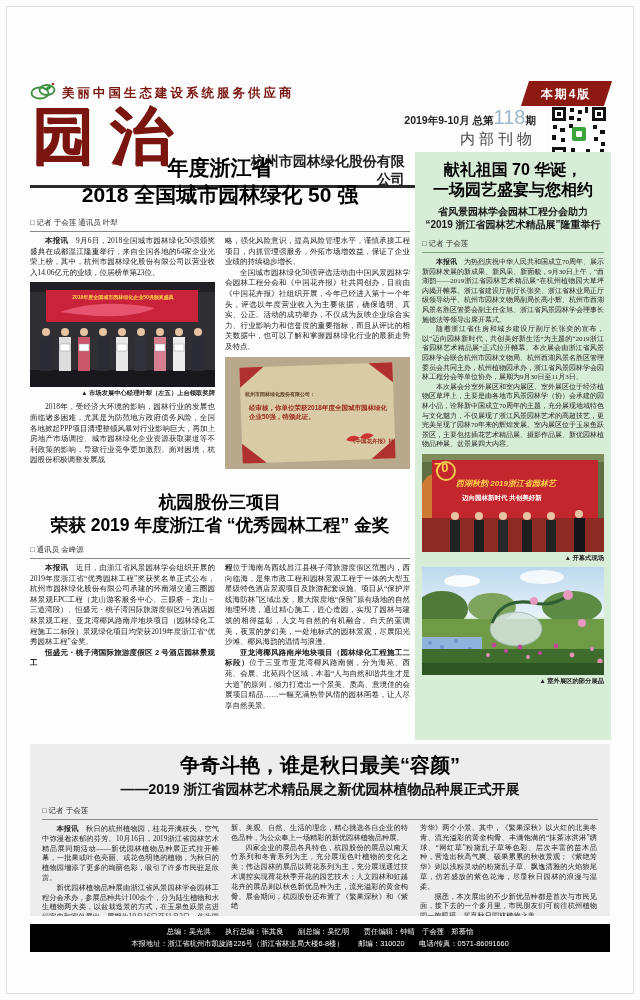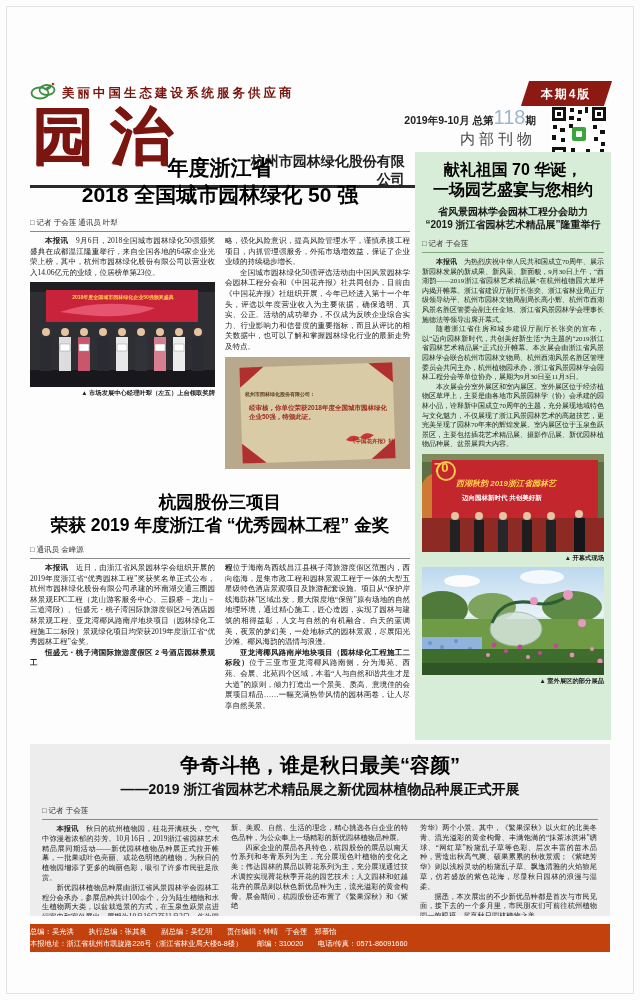--- a/index.html
+++ b/index.html
@@ -73,22 +73,22 @@
   .b-title{font-family:"Liberation Sans",sans-serif;font-weight:bold;font-size:20px;
            text-align:center;color:#000;line-height:24px;}
   .b-sub{font-family:"Liberation Sans",sans-serif;font-weight:bold;font-size:14px;
          text-align:center;color:#111;margin-top:4px;}
   .bottom .byline{margin-top:5px;}
   .cols3{display:flex;gap:12px;}
   .col3{width:177px;height:94px;overflow:hidden;}
   .col3 .para{font-size:7.2px;line-height:9.8px;}
 
   
-  .footer{position:absolute;left:30px;top:924px;width:580px;height:28px;background:#c2410c;
-          color:#fff;text-align:left;padding-top:2px;box-sizing:border-box;}
+  .footer{position:absolute;left:30px;top:924px;width:580px;height:28px;background:#000000;
+          color:#fff;text-align:center;padding-top:2px;box-sizing:border-box;}
   .footer div{font-size:7.3px;line-height:12px;font-family:"Liberation Sans",sans-serif;}
 
   
   .cert-addr{left:20px;top:34px;font-size:5px;color:#5a3c20;font-weight:bold;}
   .cert-body{left:24px;top:46px;width:140px;font-size:6.5px;line-height:9px;color:#9c2a1e;font-weight:bold;}
   .cert-issuer{right:16px;bottom:24px;font-size:5.5px;color:#9c2a1e;font-weight:bold;}
   .fig1-banner{left:22px;top:12px;width:142px;text-align:center;font-size:5px;color:#ffd24a;font-weight:bold;}
   .fig3-line1{left:34px;top:24px;width:150px;font-size:8px;color:#ffd24a;font-weight:bold;font-style:italic;}
   .fig3-line2{left:40px;top:40px;width:140px;font-size:6.5px;color:#fff;font-weight:bold;}
   .fig3-emblem{left:12px;top:6px;font-size:13px;color:#ffd24a;font-weight:bold;}
@@ -244,20 +244,23 @@
                 <g transform="translate(162,46)">
                     <circle cx="6" cy="4" r="4" fill="#e6c3a1"></circle>
                     <rect y="9" width="12" height="34" fill="#2b2b33"></rect>
                   </g>
               </g>
             </svg>
             <div class="overlay fig1-banner">2018年度全国城市园林绿化企业50强颁奖盛典</div>
           </div>
           <figcaption>▲ 市场发展中心经理叶犁（左五）上台领取奖牌</figcaption>
         </figure>
+        <div>
+            <p class="para">2018年，受经济大环境的影响，园林行业的发展也面临诸多困难，尤其是为防范地方政府债务风险，全国各地掀起PPP项目清理整顿风暴对行业影响巨大，再加上房地产市场调控、城市园林绿化企业资源获取渠道等不利政策的影响，导致行业竞争更加激烈。面对困境，杭园股份积极调整发展战</p>
+          </div>
       </div>
       <div class="col">
         <div>
             <p class="para ni">略，强化风险意识，提高风险管理水平，谨慎承接工程项目，内抓管理强服务，外拓市场增效益，保证了企业业绩的持续稳步增长。</p>
             <p class="para">全国城市园林绿化50强评选活动由中国风景园林学会园林工程分会和《中国花卉报》社共同创办，目前由《中国花卉报》社组织开展，今年已经进入第十一个年头，评选以年度营业收入为主要依据，确保透明、真实、公正。活动的成功举办，不仅成为反映企业综合实力、行业影响力和信誉度的重要指标，而且从评比的相关数据中，也可以了解和掌握园林绿化行业的最新走势及特点。</p>
           </div>
         <figure>
           <div class="figbox">
             <svg class="fig-svg" viewBox="0 0 185 112">
               <rect width="185" height="112" fill="#b9a98c"></rect>

